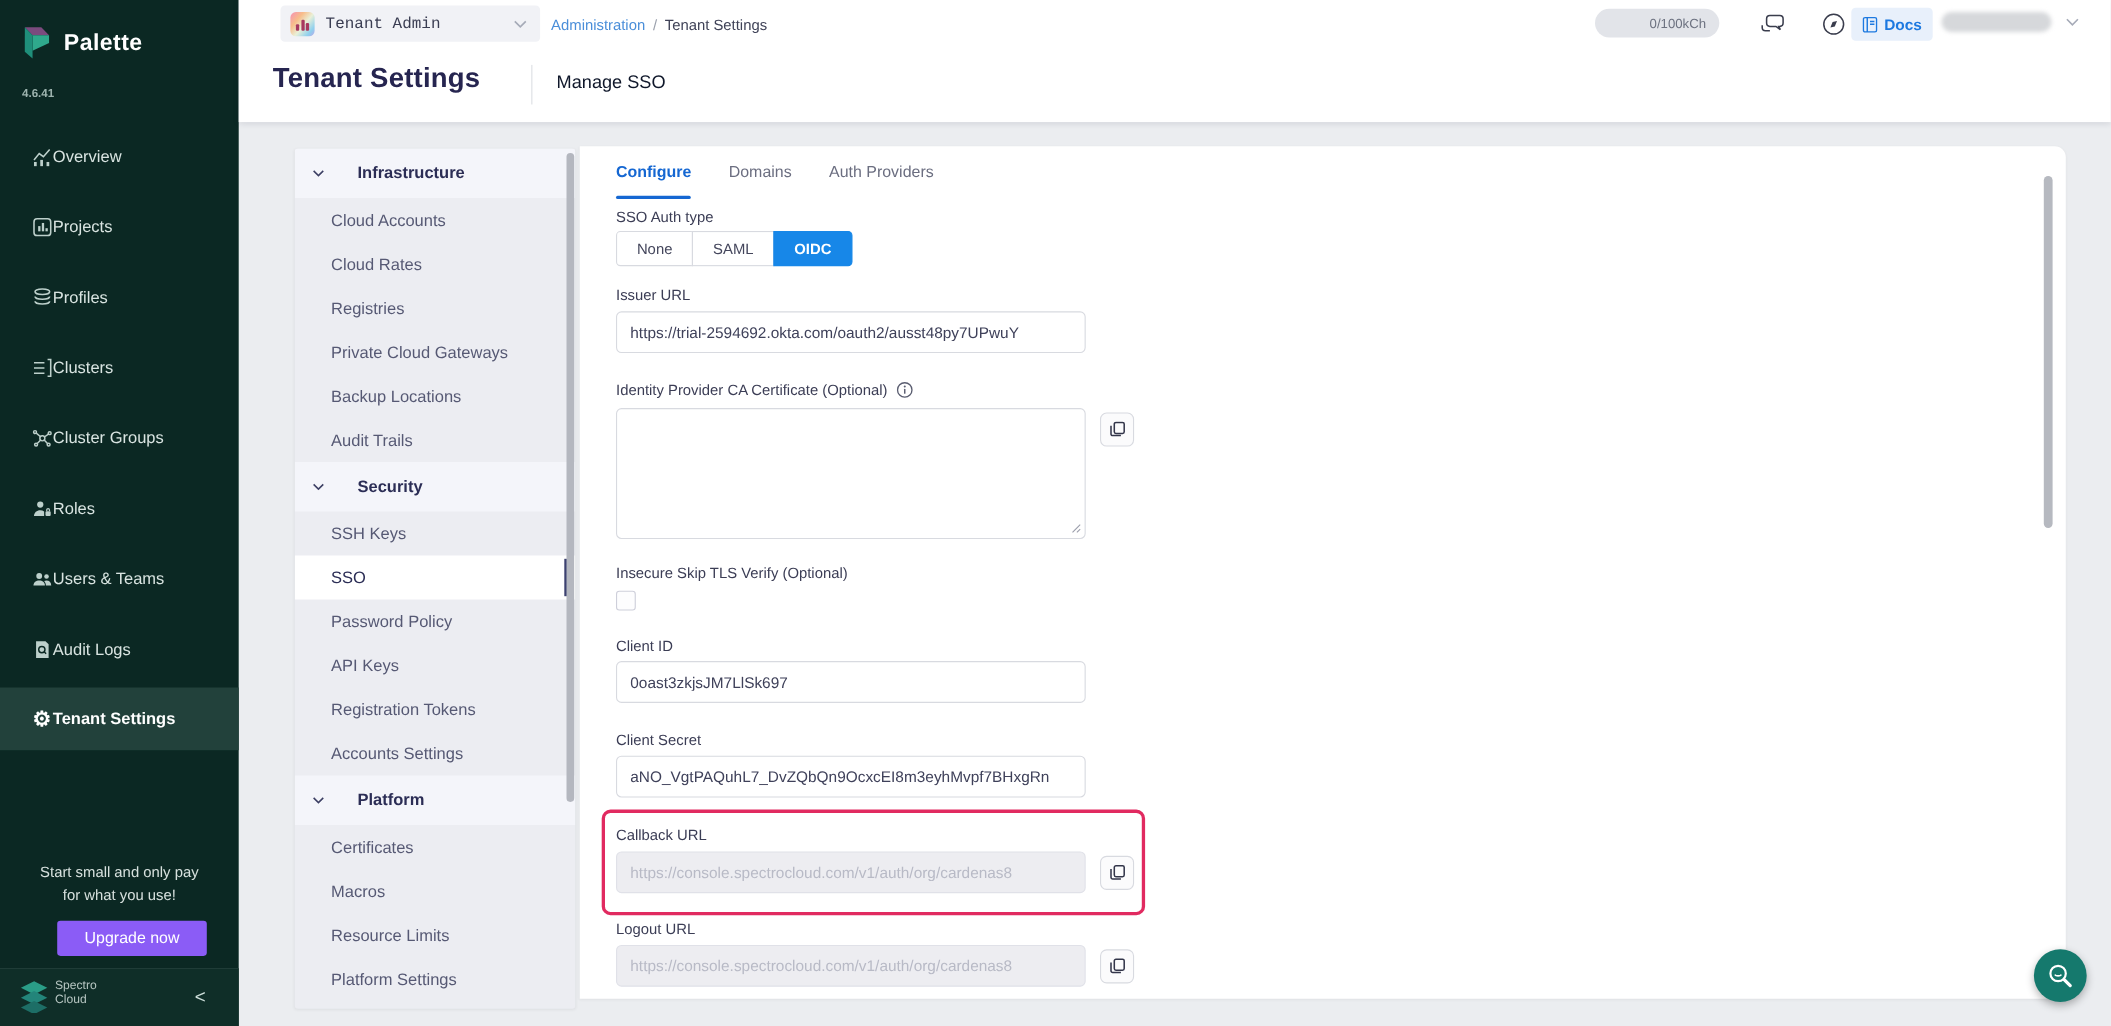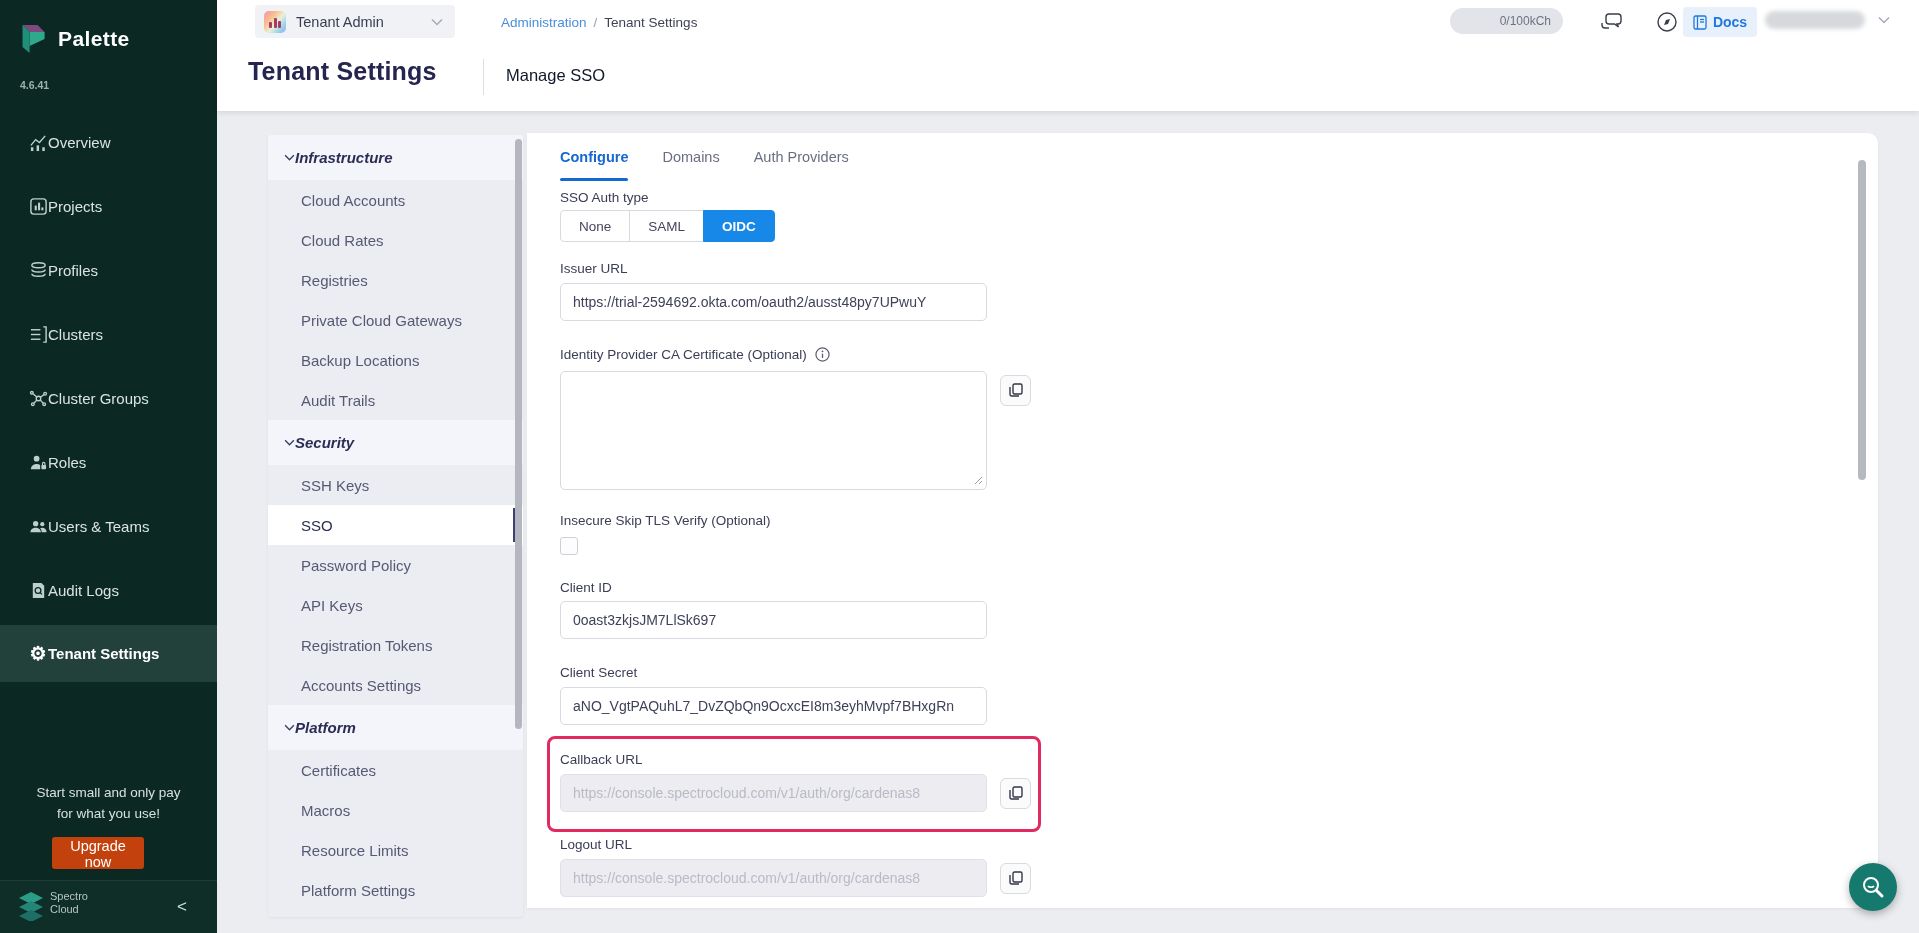--- a/index.html
+++ b/index.html
@@ -7,44 +7,44 @@
   .abs{position:absolute;}
   
   .sidebar{left:0;top:0;width:217px;height:933px;background:#0b2823;color:#dfe9e7;}
   .logo-row{left:19px;top:22px;display:flex;align-items:center;gap:9px;}
   .logo-text{font-size:21px;font-weight:700;color:#ffffff;letter-spacing:.4px;}
   .version{left:20px;top:79px;font-size:10.5px;color:#9db3ae;font-weight:bold;}
   .nav-item{left:0;width:217px;height:57px;display:flex;align-items:center;padding-left:28px;box-sizing:border-box;font-size:15px;color:#d9e4e1;cursor:pointer;}
   .nav-item.active{background:#22413b;color:#ffffff;font-weight:700;}
   .nav-ico{width:20px;height:20px;display:flex;align-items:center;justify-content:center;flex:0 0 20px;}
   .promo{left:0;top:782px;width:217px;text-align:center;font-size:13.5px;color:#d7e1de;line-height:21px;}
-  .upgrade{left:52px;top:837px;width:92px;height:32px;background:#c2410c;border:none;border-radius:3px;color:#ffffff;font-size:14.5px;font-family:inherit;cursor:pointer;}
+  .upgrade{left:52px;top:837px;width:136px;height:32px;background:#8b5cf6;border:none;border-radius:3px;color:#ffffff;font-size:14.5px;font-family:inherit;cursor:pointer;}
   .side-footer{left:0;top:880px;width:217px;height:53px;background:#0f2e28;border-top:1px solid rgba(255,255,255,.07);}
   .sf-brand{position:absolute;left:50px;top:9px;font-size:11px;line-height:13px;color:#b7c6c2;}
   .collapse{position:absolute;left:172px;top:14px;width:20px;height:24px;color:#cfe0dc;font-size:17px;cursor:pointer;display:flex;align-items:center;justify-content:center;}
   
   .topbar{left:217px;top:0;width:1702px;height:111px;background:#ffffff;box-shadow:0 1px 6px rgba(30,30,60,.14);z-index:3;}
-  .proj-pill{position:absolute;left:38px;top:5px;width:200px;height:33px;background:#f1f2f6;border-radius:4px;display:flex;align-items:center;cursor:pointer;}
+  .proj-pill{position:absolute;left:38px;top:5px;width:236px;height:33px;background:#f1f2f6;border-radius:4px;display:flex;align-items:center;cursor:pointer;font-family:Liberation Mono, monospace;}
   .proj-ico{width:22px;height:22px;border-radius:5px;margin:0 10px 0 9px;background:linear-gradient(130deg,#f590b5 0%,#f8bd8a 30%,#e9f0d8 55%,#8fd0ee 82%,#b8a6e8 100%);position:relative;flex:0 0 22px;}
   .proj-ico i{position:absolute;bottom:5px;width:3px;background:#a8395f;border-radius:1px;}
   .proj-label{font-size:14.5px;color:#3a3d52;flex:1;}
   .crumbs{position:absolute;left:284px;top:0;height:44px;display:flex;align-items:center;gap:7px;font-size:13.5px;}
   .crumb-link{color:#4a8ed9;cursor:pointer;}
   .crumb-sep{color:#9aa0ac;}
   .crumb-cur{color:#3f4257;}
   .usage-pill{position:absolute;left:1233px;top:8px;width:113px;height:26px;background:#e2e4e9;border-radius:13px;font-size:12px;color:#6d7280;display:flex;align-items:center;justify-content:flex-end;padding-right:12px;box-sizing:border-box;}
   .hd-ico{position:absolute;top:9px;width:28px;height:26px;display:flex;align-items:center;justify-content:center;cursor:pointer;}
   .docs-btn{position:absolute;left:1466px;top:7px;width:74px;height:30px;background:#e8f0fb;border-radius:4px;display:flex;align-items:center;justify-content:center;gap:6px;color:#1d79e0;font-size:14px;font-weight:700;cursor:pointer;}
   .redacted{position:absolute;left:1548px;top:11px;width:100px;height:18px;background:#d6d8db;border-radius:9px;filter:blur(2px);}
   .title{position:absolute;left:31px;top:57px;font-size:25px;font-weight:700;color:#262550;letter-spacing:.2px;}
   .title-div{position:absolute;left:266px;top:59px;width:1px;height:36px;background:#dcdee3;}
   .subtitle{position:absolute;left:289px;top:66px;font-size:16.5px;color:#0f172a;}
   
   .menucard{left:268px;top:135px;width:255px;height:782px;background:#ecedf2;border-radius:3px;overflow:hidden;box-shadow:0 1px 3px rgba(0,0,0,.06);}
-  .m-head{position:relative;height:45px;background:#f4f5fa;display:flex;align-items:center;gap:0;padding-left:16px;box-sizing:border-box;font-size:15px;font-weight:700;color:#2b2d55;cursor:pointer;font-style:italic;}
+  .m-head{position:relative;height:45px;background:#f4f5fa;display:flex;align-items:center;gap:30px;padding-left:16px;box-sizing:border-box;font-size:15px;font-weight:700;color:#2b2d55;cursor:pointer;}
   .m-item{position:relative;height:40px;display:flex;align-items:center;padding-left:33px;box-sizing:border-box;font-size:15px;color:#565974;cursor:pointer;}
   .m-item.sel{background:#ffffff;color:#2b2d55;}
   .sel-bar{position:absolute;right:5px;top:3px;width:5px;height:34px;background:#3c4170;}
   .menu-scroll{position:absolute;right:1px;top:4px;width:7px;height:590px;background:#b4b7bf;border-radius:4px;cursor:pointer;}
   
   .formcard{left:527px;top:133px;width:1351px;height:775px;background:#ffffff;border-radius:0 10px 10px 0;box-shadow:0 1px 3px rgba(0,0,0,.05);}
   .tabs{position:absolute;left:33px;top:10px;display:flex;gap:34px;}
   .tab{position:relative;font-size:14.5px;color:#6b6e80;padding:6px 0 16px 0;cursor:pointer;}
   .tab.active{color:#1567d2;font-weight:700;}
   .tab.active::after{content:"";position:absolute;left:0;right:0;bottom:0;height:3px;background:#1567d2;border-radius:2px;}

